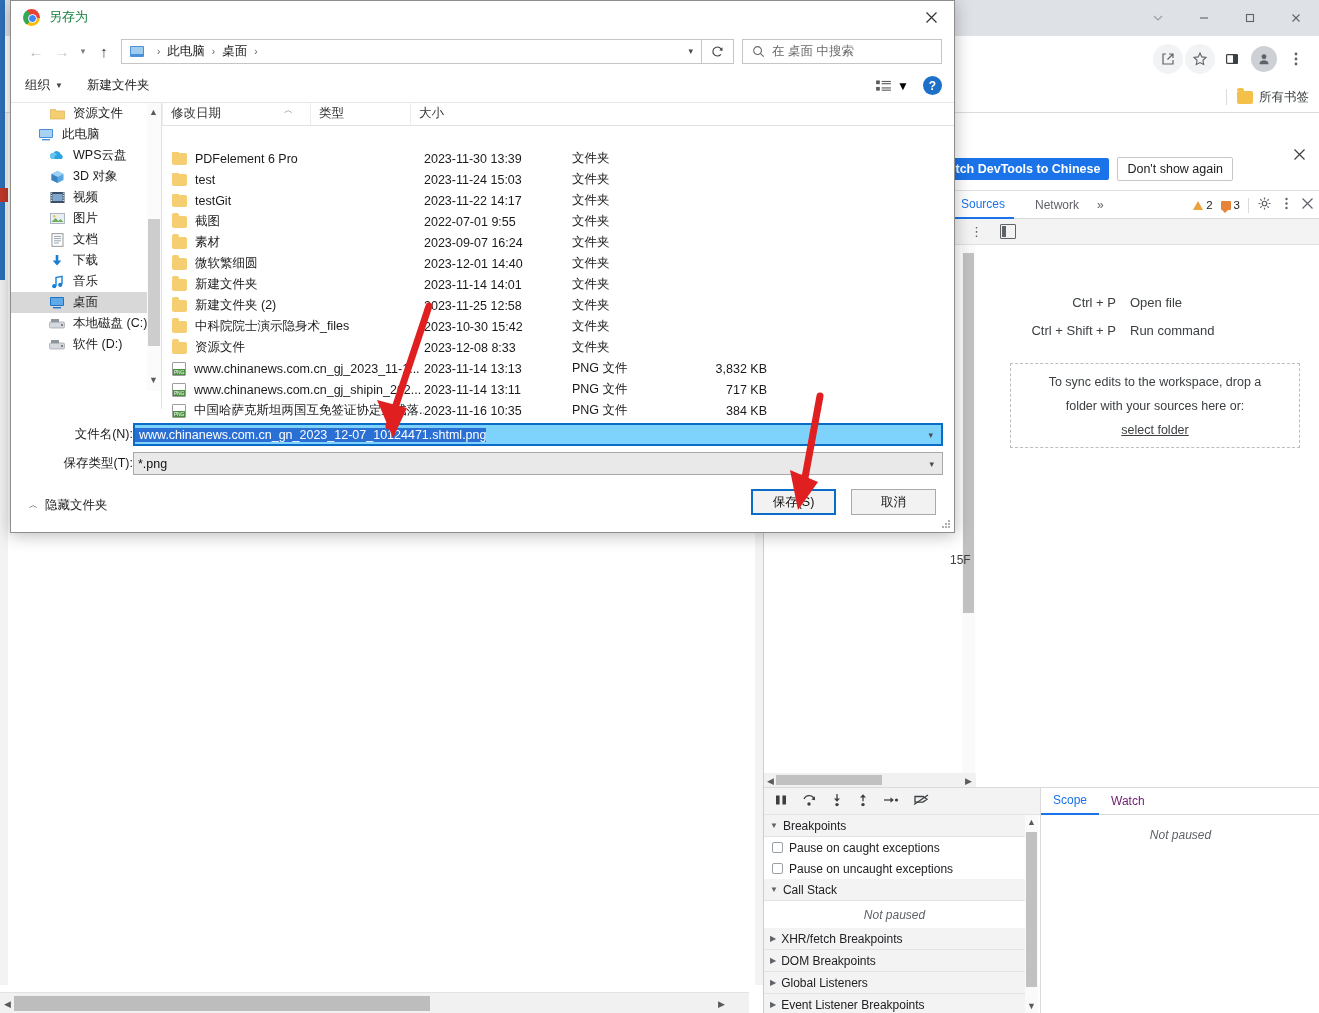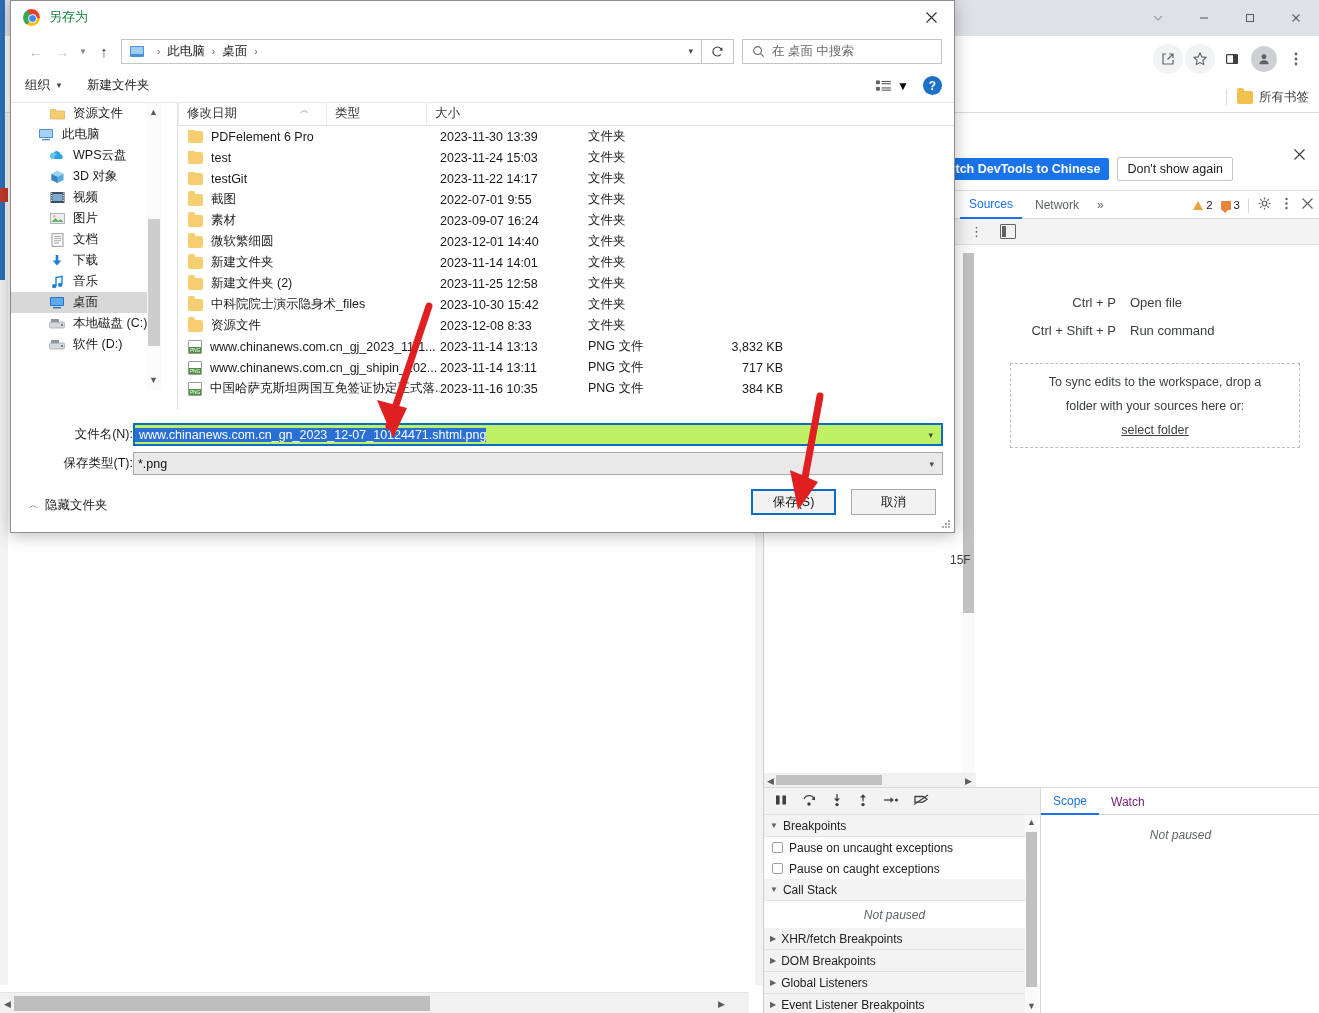--- a/index.html
+++ b/index.html
@@ -111,21 +111,21 @@
   .dbg-sec { display:flex; align-items:center; height:22px; background:#f3f3f3; border-bottom:1px solid #e3e3e3; font-size:12px; color:#202124; padding-left:6px;}
   .dbg-item { display:flex; align-items:center; height:21px; font-size:12px; color:#202124; padding-left:8px; gap:6px;}
   .cbx { width:11px; height:11px; border:1px solid #9aa0a6; border-radius:2px; background:#fff; }
   .notpaused { height:27px; display:flex; align-items:center; justify-content:center; font-size:12px; color:#5f6368; font-style:italic; }
   .caret { font-size:8px; color:#5f6368; margin-right:5px;}
 
   .dbg-vscroll { position:absolute; left:261px; top:27px; width:13px; height:199px; background:#fafafa; }
   .dbg-vthumb { position:absolute; left:262px; top:44px; width:11px; height:155px; background:#c1c1c1; }
 
   .scopepane { position:absolute; left:276px; top:674px; width:280px; height:226px; background:#ffffff; border-top:1px solid #dadada; border-left:1px solid #dadada;}
-  .sp-tabs { height:27px; display:flex; align-items:flex-start; border-bottom:1px solid #dadada; background:#fff;}
+  .sp-tabs { height:27px; display:flex; align-items:center; border-bottom:1px solid #dadada; background:#fff;}
   .sp-tab { height:27px; display:flex; align-items:center; padding:0 12px; font-size:12px; color:#701a75; }
   .sp-tab.sel { color:#1a73e8; border-bottom:2px solid #1a73e8; }
 
   
   .dt-topdiv{position:absolute;left:763px;top:113px;width:556px;height:1px;background:#e0e0e0;}
 
   
   .dialog {
     position:absolute; left:10px; top:0px; width:945px; height:533px;
     background:#ffffff; border:1px solid #8d8d8d;
@@ -155,49 +155,49 @@
   .searchbox { width:200px; height:25px; border:1px solid #c5c5c5; background:#fff; display:flex; align-items:center; gap:7px; padding-left:9px; margin-left:8px;}
   .searchbox .ph { font-size:12.5px; color:#6a6a6a;}
 
   .dlg-cmdbar { height:34px; display:flex; align-items:center; padding:0 14px; gap:24px; position:relative; border-bottom:1px solid #e6e6e6;}
   .cmd { font-size:12.5px; color:#1a1a1a; display:flex; align-items:center; gap:5px;}
   .cmd .dn { font-size:8px; color:#444; }
   .cmd-right { position:absolute; right:12px; display:flex; align-items:center; gap:14px; }
   .viewicon { width:15px; height:12px; position:relative; }
   .help-ic { width:19px; height:19px; border-radius:50%; background:#1d70c7; color:#fff; display:flex; align-items:center; justify-content:center; font-size:12px; font-weight:bold; }
 
-  .dlg-body { position:relative; height:306px; display:flex;gap:16px; }
+  .dlg-body { position:relative; height:306px; display:flex; }
   .nav-pane { width:150px; position:relative; background:#fff; overflow:hidden; }
   .np-item { height:21px; display:flex; align-items:center; gap:8px; padding-left:27px; font-size:12.5px; color:#1a1a1a; white-space:nowrap;}
   .np-item.indent1 { padding-left:38px; }
   .np-item.sel { background:#d8d8d8; }
   .np-ic { width:16px; height:15px; flex:none; display:flex; align-items:center; justify-content:center;}
   .np-vscroll { position:absolute; right:0; top:0; width:14px; height:288px; background:#fbfbfb; }
   .np-vthumb { position:absolute; right:1px; top:116px; width:12px; height:127px; background:#cdcdcd;}
   .np-arrow { position:absolute; right:3px; color:#5a5a5a; font-size:9px;}
 
   .file-pane { flex:1; position:relative; border-left:1px solid #e2e2e2; }
   .fp-head { height:23px; display:flex; align-items:flex-end; border-bottom:1px solid #e2e2e2; position:relative;}
   .fp-col { font-size:12.5px; color:#333; padding-bottom:3px; border-left:1px solid #ececec; height:23px; display:flex; align-items:flex-end; padding-left:8px;}
   .sortmark { position:absolute; left:122px; top:1px; color:#777; font-size:9px;}
-  .fp-rows { position:relative; }
+  .fp-rows { position:relative;margin-top:22px; }
   .fp-row { height:21px; display:flex; align-items:center; font-size:12.5px; color:#1a1a1a; white-space:nowrap;}
   .fr-name { width:262px; display:flex; align-items:center; gap:8px; padding-left:10px; overflow:hidden;}
   .fr-date { width:148px; color:#1a1a1a;}
   .fr-type { width:100px; color:#1a1a1a;}
   .fr-size { width:95px; text-align:right; color:#1a1a1a;}
   .fold-ic { width:15px; height:12px; background:#f5ce72; border-radius:1px 2px 2px 2px; position:relative; flex:none;}
   .fold-ic:before{content:"";position:absolute;left:0;top:-3px;width:7px;height:3px;background:#f5ce72;border-radius:2px 2px 0 0;}
   .png-ic { width:14px; height:14px; background:#fff; border:1px solid #9d9d9d; border-radius:1px; position:relative; flex:none; overflow:hidden;}
   .png-ic:after{content:"PNG"; position:absolute; left:0; bottom:0; width:100%; text-align:center; font-size:5px; color:#fff; background:#4a8f3e; letter-spacing:-.3px;}
 
   .dlg-form { position:relative; height:78px; }
   .form-row { position:absolute; left:0; display:flex; align-items:center; }
   .form-lbl { width:122px; text-align:right; font-size:12.5px; color:#1a1a1a; }
-  .combo { height:23px; border:1px solid #7a7a7a; background:#bef264; display:flex; align-items:center; position:relative;}
+  .combo { height:23px; border:1px solid #7a7a7a; background:#7dd3fc; display:flex; align-items:center; position:relative;}
   .combo.focus { border:2px solid #0a6cc6; }
   .combo .val { font-size:12.5px; color:#111; padding-left:4px; }
   .combo .val.sel { background:#2a6fd4; color:#fff; }
   .combo .chev { position:absolute; right:8px; color:#4a4a4a; font-size:9px;}
   .combo.grey { background:#e9e9e9; border:1px solid #a8a8a8;}
 
   .dlg-foot { position:relative; height:45px; }
   .hidefolders { position:absolute; left:18px; top:10px; display:flex; align-items:center; gap:7px; font-size:12.5px; color:#1a1a1a;}
   .hf-chev { font-size:9px; color:#444;}
   .btn-save { position:absolute; left:740px; top:2px; width:85px; height:26px; border:2px solid #0a6cc6; background:#f2f2f2;
@@ -341,21 +341,21 @@
       </div>
       <div class="banner-close">
         <svg width="13" height="13" viewBox="0 0 13 13">
             <path d="M1.5 1.5l10 10M11.5 1.5l-10 10" stroke="#3c4043" stroke-width="1.2"></path>
           </svg>
       </div>
     </div>
 
     <div class="dt-tabs">
       <div class="dt-tab" style="left:170px;">e</div>
-      <div class="dt-tab sel" style="left:196px;">Sources</div>
+      <div class="dt-tab sel" style="left:188px;">Sources</div>
       <div class="dt-tab" style="left:262px;">Network</div>
       <div class="dt-tab" style="left:324px;">»</div>
       <div class="dt-right-icons">
         <div class="warn-grp">
           <span class="tri-warn"></span>
           <span>2</span>
         </div>
         <div class="warn-grp">
           <span class="err-box"></span>
           <span>3</span>
@@ -525,25 +525,25 @@
             </svg></div>
       </div>
 
       <div style="position:absolute;left:0;top:27px;width:261px;">
         <div class="dbg-sec">
           <span class="caret">▼</span>
           <span>Breakpoints</span>
         </div>
         <div class="dbg-item">
           <span class="cbx"></span>
-          <span>Pause on uncaught exceptions</span>
+          <span>Pause on caught exceptions</span>
         </div>
         <div class="dbg-item">
           <span class="cbx"></span>
-          <span>Pause on caught exceptions</span>
+          <span>Pause on uncaught exceptions</span>
         </div>
         <div class="dbg-sec">
           <span class="caret">▼</span>
           <span>Call Stack</span>
         </div>
         <div class="notpaused">Not paused</div>
         <div class="dbg-sec">
           <span class="caret">▶</span>
           <span>XHR/fetch Breakpoints</span>
         </div>

